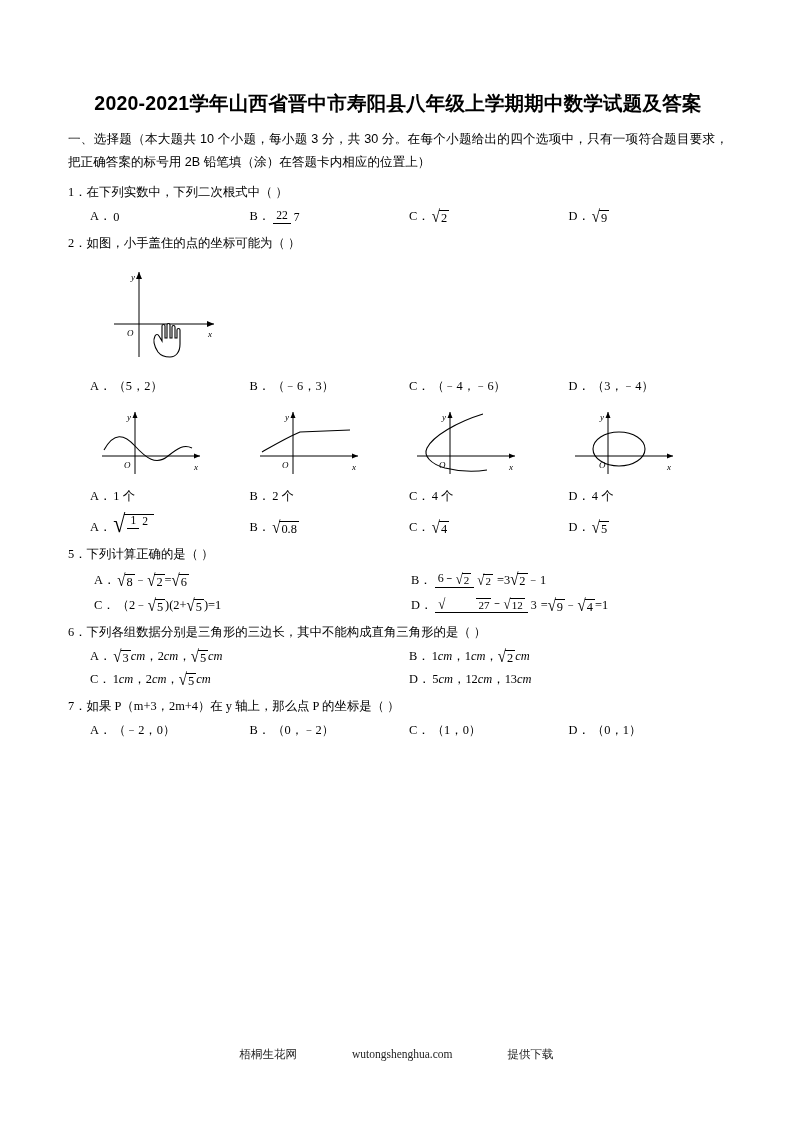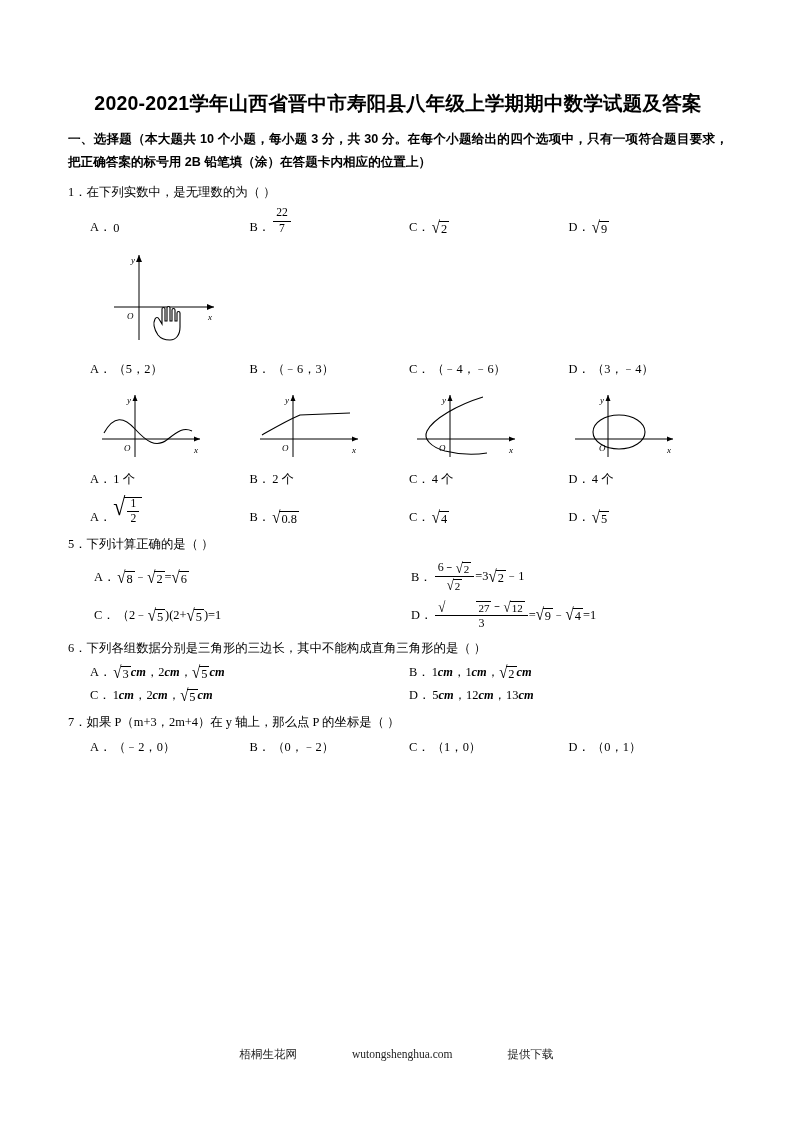--- a/index.html
+++ b/index.html
@@ -32,21 +32,21 @@
     font-family: "Liberation Sans", sans-serif;
     font-size: 19.5px;
     font-weight: bold;
     text-align: center;
     line-height: 1.62;
     margin: 0 0 8px 0;
     letter-spacing: 0.2px;
   }
   .section-head {
     font-family: "Liberation Sans", sans-serif;
-    font-weight: bold;
+    font-weight: normal;
     font-size: 12.6px;
     line-height: 1.85;
     margin: 6px 0 2px 0;
     text-align: justify;
   }
   .q {
     margin-top: 9px;
   }
   .q-text {
     font-size: 12.4px;
@@ -87,37 +87,37 @@
     margin-right: -1px;
     transform: scaleY(1.15) translateY(-0.5px);
   }
   .sqrt > .radicand {
     border-top: 1px solid #000;
     padding: 1px 2px 0 2px;
     font-size: 12.4px;
   }
   .frac {
     display: inline-flex;
-    flex-direction: column;
+    flex-direction: row;
     align-items: center;
     vertical-align: middle;
     line-height: 1.05;
     font-size: 11.6px;
     margin: 0 1px;
     position: relative;
     top: -1px;
   }
   .frac > .num {
     padding: 0 3px 1px 3px;
     border-bottom: 1px solid #000;
   }
   .frac > .den {
     padding: 1px 3px 0 3px;
   }
-  .italic { font-style: italic; font-weight: bold; }
+  .italic { font-style: italic; }
   
   .fig-axes {
     position: relative;
     margin: 8px 0 2px 26px;
   }
   svg { display: block; }
   .graphs-row {
     display: flex;
     margin: 6px 0 0 22px;
     width: 630px;
@@ -149,21 +149,21 @@
 
 <div class="page">
   <div class="content">
 
     <h1 class="doc-title">2020-2021学年山西省晋中市寿阳县八年级上学期期中数学试题及答案</h1>
 
     <div class="section-head">一、选择题（本大题共 10 个小题，每小题 3 分，共 30 分。在每个小题给出的四个选项中，只有一项符合题目要求，把正确答案的标号用 2B 铅笔填（涂）在答题卡内相应的位置上）</div>
 
     <div class="q">
       <div class="q-text">
-        <span class="q-num">1．</span><span>在下列实数中，是无理数的为（      ）</span>
+        <span class="q-num">1．</span><span>在下列实数中，下列二次根式中（      ）</span>
       </div>
       <div class="opts">
         <div>
           <span class="opt-label">A．</span>
           <span>0</span>
         </div>
         <div>
           <span class="opt-label">B．</span>
           <span class="frac">
               <span class="num">22</span>
@@ -181,20 +181,23 @@
           <span class="opt-label">D．</span>
           <span class="sqrt">
               <span class="radical">√</span>
               <span class="radicand">9</span>
             </span>
         </div>
       </div>
     </div>
 
     <div class="q">
+      <div class="q-text">
+        <span class="q-num">2．</span><span>如图，小手盖住的点的坐标可能为（      ）</span>
+      </div>
       <div class="fig-axes">
         <svg width="150" height="110" viewBox="0 0 150 110">
           <line x1="20" y1="62" x2="120" y2="62" stroke="#000" stroke-width="1"></line>
           <polygon points="120,62 113,59 113,65" fill="#000"></polygon>
           <line x1="45" y1="10" x2="45" y2="95" stroke="#000" stroke-width="1"></line>
           <polygon points="45,10 42,17 48,17" fill="#000"></polygon>
           <text x="37" y="18" font-size="9" font-style="italic" font-family="Liberation Serif, serif">y</text>
           <text x="114" y="75" font-size="9" font-style="italic" font-family="Liberation Serif, serif">x</text>
           <text x="33" y="74" font-size="9" font-style="italic" font-family="Liberation Serif, serif">O</text>
 

